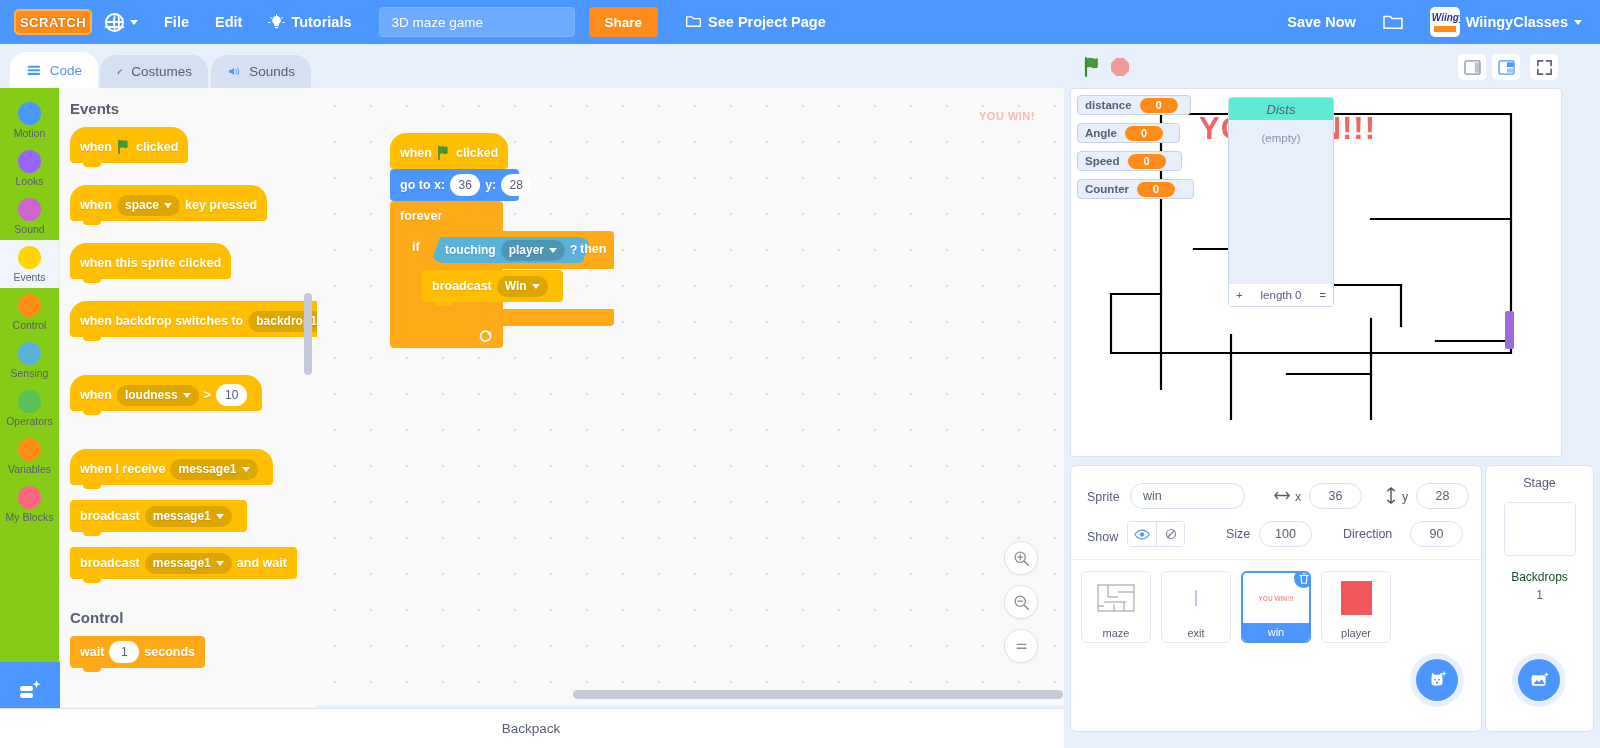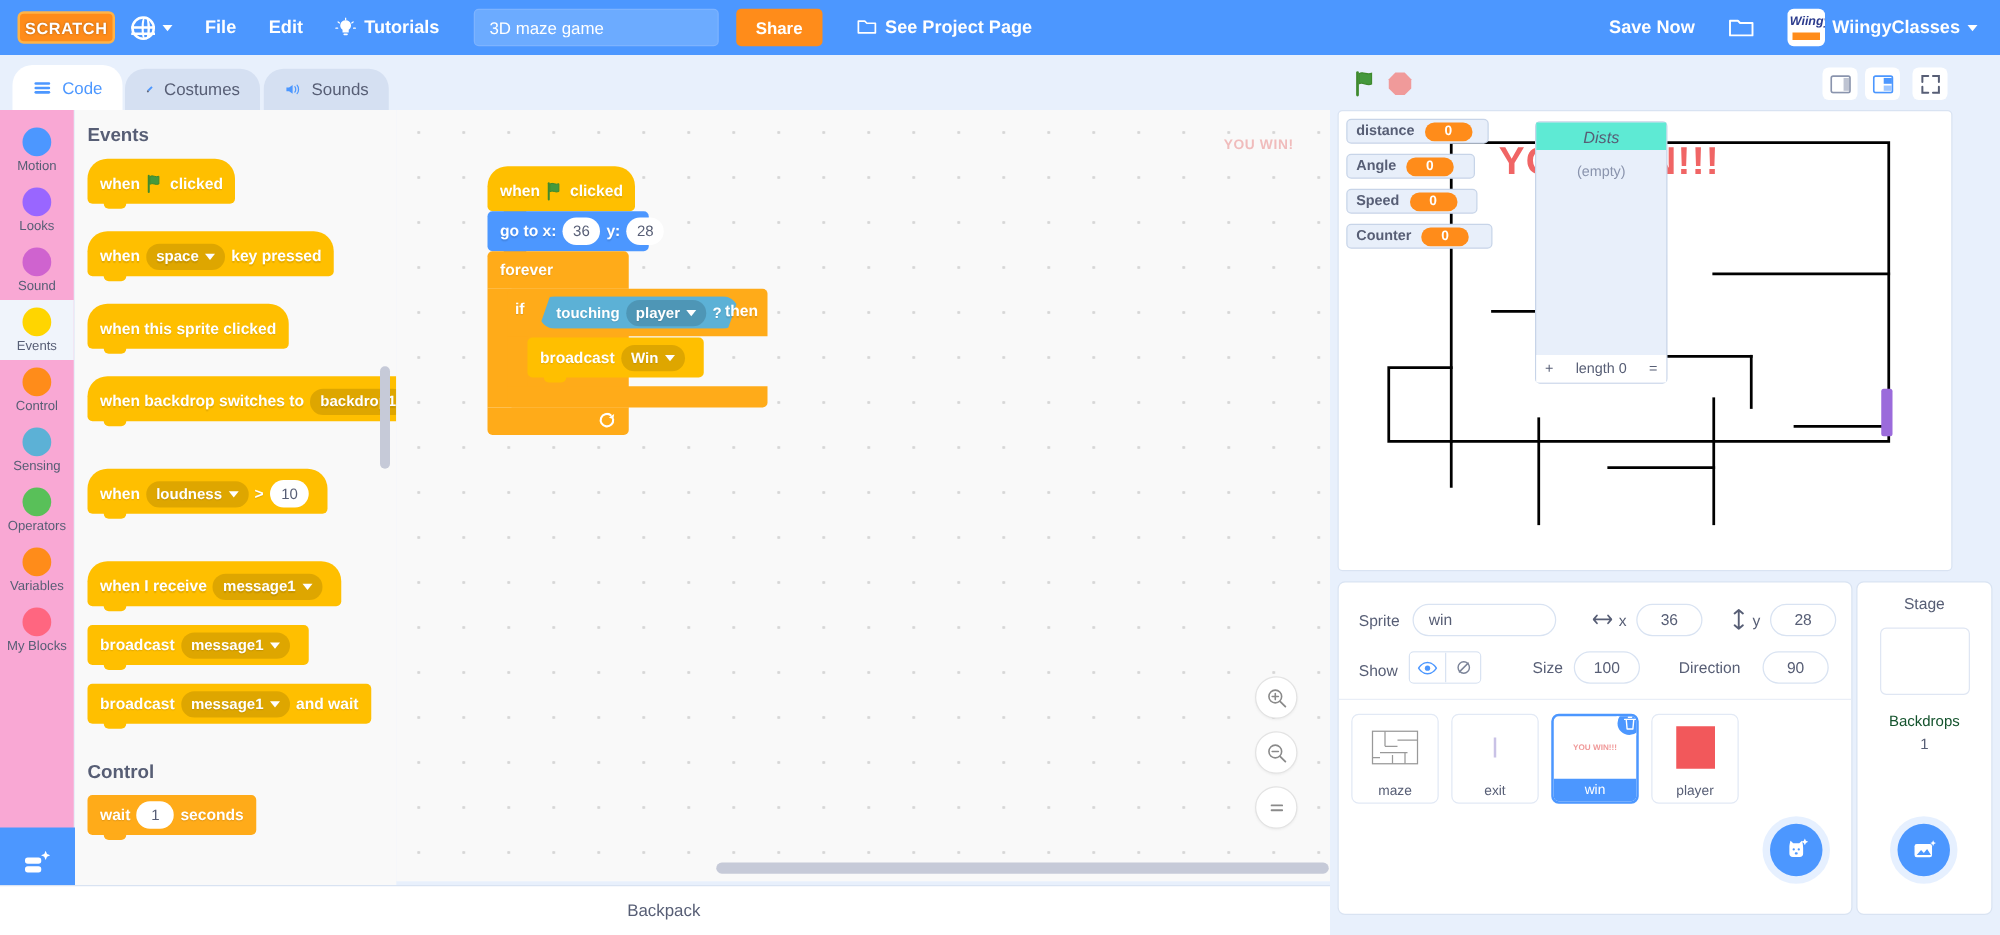--- a/index.html
+++ b/index.html
@@ -70,21 +70,21 @@
     display: flex; align-items: center; gap: 8px; padding: 0 16px;
     font-size: 13.5px; color: #575e75; cursor: pointer;
   }
   .tab.inactive { background: #d5e0f2; top: 11px; height: 33px; }
   .tab.active { background: #fff; color: #4c97ff; font-weight: normal; }
   .tab-ic { width: 17px; height: 17px; }
 
   
   #rail {
     position: absolute; left: 0; top: 88px; width: 60px; height: 630px;
-    background: #f9a8d4; border-right: 1px solid #e8eef7;
+    background: #84cc16; border-right: 1px solid #e8eef7;
     display: flex; flex-direction: column; align-items: center;
     padding-top: 8px; overflow: hidden;
   }
   .cat { width: 60px; height: 48px; display: flex; flex-direction: column;
          align-items: center; justify-content: center; cursor: pointer; position: relative; }
   .cat.sel { background: #f0f4fb; }
   .cat .dot { width: 23px; height: 23px; border-radius: 50%; }
   .cat .lbl { font-size: 10.5px; color: #575e75; margin-top: 2px; }
 
   #palette-btn {

